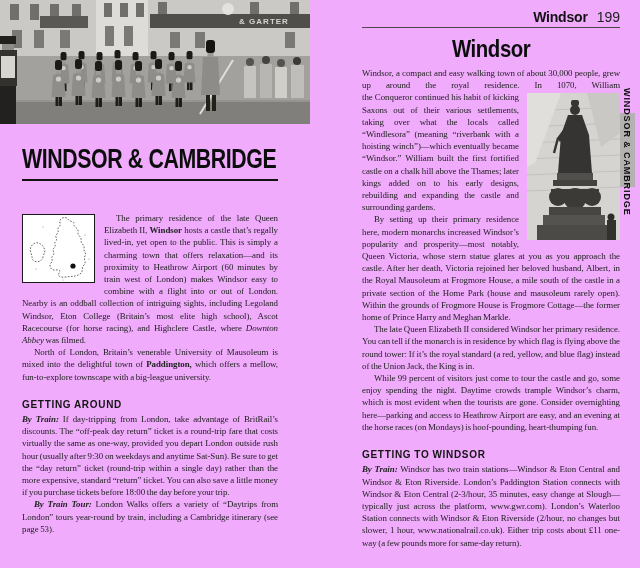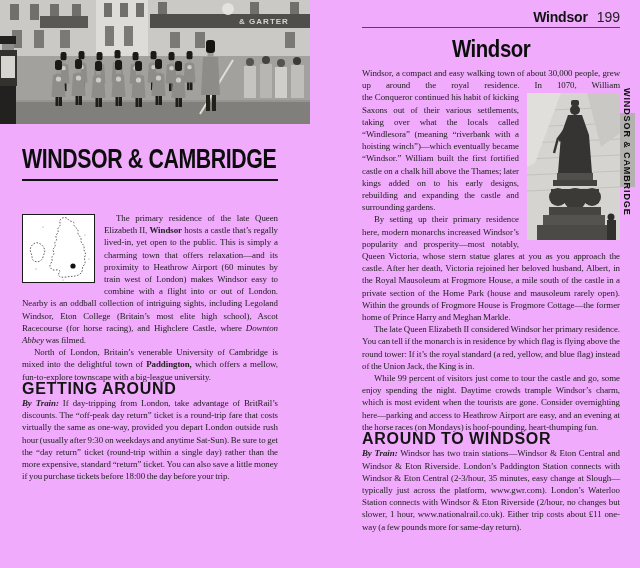--- a/index.html
+++ b/index.html
@@ -9,22 +9,22 @@
   }
 
   
   .body-text { font-size:8.9px; line-height:12.2px; text-align:justify;
                word-spacing:-0.5px; letter-spacing:-0.05px; color:#222; }
   .body-text p { margin:0; }
   p.ind { text-indent:12px; }
   .lead { font-weight:bold;font-style:italic; }
   .jl { text-align-last:justify; }
   .sec-head { font-family:"Liberation Sans", sans-serif; font-weight:bold;
-              font-size:16px; letter-spacing:0.7px; color:#141414;
-              margin:0 0 2px 0; }
+              font-size:10px; letter-spacing:0.7px; color:#141414;
+              margin:16px 0 2px 0; }
 
   
   .left-page { position:absolute; left:0; top:0; width:312px; }
   .left-photo { position:absolute; left:0; top:0; width:310px; height:124px; }
   .left-content { position:absolute; left:22px; top:144px; width:256px; }
   .chapter-title { width:256px; border-bottom:2px solid #121212;
                    padding-bottom:5px; margin-bottom:31px; }
   .chapter-title .t { display:inline-block; font-family:"Liberation Sans",sans-serif;
                       font-weight:bold; font-size:27px; line-height:30px;
                       letter-spacing:-0.5px; white-space:nowrap;
@@ -175,24 +175,25 @@
                 <circle cx="62" cy="20" r="0.6"></circle>
               <circle cx="13" cy="54" r="0.6"></circle>
                 <circle cx="40" cy="65" r="0.6"></circle>
                 <circle cx="66" cy="44" r="0.6"></circle>
             </g>
             <circle cx="50" cy="51" r="2.6" fill="#111"></circle>
           </svg>
         </span>
 
         <p class="ind"><span>The primary residence of the late Queen Elizabeth II, </span><b>Windsor</b><span> hosts a castle that’s regally lived-in, yet open to the public. This is simply a charming town that offers relaxation—and its proximity to Heathrow Airport (60 minutes by train west of London) makes Windsor easy to combine with a flight into or out of London. Nearby is an oddball collection of intriguing sights, including Legoland Windsor, Eton College (Britain’s most elite high school), Ascot Racecourse (for horse racing), and Highclere Castle, where </span><i>Downton Abbey</i><span> was filmed.</span></p>
-        <p class="ind"><span>North of London, Britain’s venerable University of Cambridge is mixed into the delightful town of </span><b>Paddington,</b><span> which offers a mellow, fun-to-explore townscape with a big-league university.</span></p>
+        <p class="ind"><span>North of London, Britain’s venerable University of Mausoleum is mixed into the delightful town of </span><b>Paddington,</b><span> which offers a mellow, fun-to-explore townscape with a big-league university.</span></p>
 
         <div class="sec-head">GETTING AROUND</div>
         <p><span class="lead">By Train:</span><span> If day-tripping from London, take advantage of BritRail’s discounts. The “off-peak day return” ticket is a round-trip fare that costs virtually the same as one-way, provided you depart London outside rush hour (usually after 9:30 on weekdays and anytime Sat-Sun). Be sure to get the “day return” ticket (round-trip within a single day) rather than the more expensive, standard “return” ticket. You can also save a little money if you purchase tickets before 18:00 the day before your trip.</span></p>
+        <p class="ind"><span class="lead">By Train Tour:</span><span> London Walks offers a variety of “Daytrips from London” tours year-round by train, including a Cambridge itinerary (see page 53).</span></p>
       </div>
     </div>
   </div>
 
   <div class="right-page">
 
     <div class="runhead">
       <span class="ch">Windsor</span><span class="pg">199</span>
     </div>
 
@@ -234,21 +235,21 @@
             <rect x="16" y="122" width="62" height="10" fill="#55534f"></rect>
             <rect x="10" y="132" width="74" height="15" fill="#4c4a46"></rect>
           </g>
           <circle cx="84" cy="124" r="3.5" fill="#2e2c2a"></circle>
           <rect x="80" y="127" width="9" height="20" fill="#33312e"></rect>
         </svg></span><span>the Conqueror continued his habit of kicking Saxons out of their various settlements, taking over what the locals called “Windlesora” (meaning “riverbank with a hoisting winch”)—which eventually became “Windsor.” William built the first fortified castle on a chalk hill above the Thames; later kings added on to his early designs, rebuilding and expanding the castle and surrounding gardens.</span></p>
       <p class="ind"><span>By setting up their primary residence here, modern monarchs increased Windsor’s popularity and prosperity—most notably, Queen Victoria, whose stern statue glares at you as you approach the castle. After her death, Victoria rejoined her beloved husband, Albert, in the Royal Mausoleum at Frogmore House, a mile south of the castle in a private section of the Home Park (house and mausoleum rarely open). Within the grounds of Frogmore House is Frogmore Cottage—the former home of Prince Harry and Meghan Markle.</span></p>
       <p class="ind"><span>The late Queen Elizabeth II considered Windsor her primary residence. You can tell if the monarch is in residence by which flag is flying above the round tower: If it’s the royal standard (a red, yellow, and blue flag) instead of the Union Jack, the King is in.</span></p>
       <p class="ind"><span>While 99 percent of visitors just come to tour the castle and go, some enjoy spending the night. Daytime crowds trample Windsor’s charm, which is most evident when the tourists are gone. Consider overnighting here—parking and access to Heathrow Airport are easy, and an evening at the horse races (on Mondays) is hoof-pounding, heart-thumping fun.</span></p>
 
-      <div class="sec-head">AROUND TO WINDSOR</div>
+      <div class="sec-head">GETTING TO WINDSOR</div>
       <p><span class="lead">By Train:</span><span> Windsor has two train stations—Windsor &amp; Eton Central and Windsor &amp; Eton Riverside. London’s Paddington Station connects with Windsor &amp; Eton Central (2-3/hour, 35 minutes, easy change at Slough—typically just across the platform, www.gwr.com). London’s Waterloo Station connects with Windsor &amp; Eton Riverside (2/hour, no changes but slower, 1 hour, www.nationalrail.co.uk). Either trip costs about £11 one-way (a few pounds more for same-day return).</span></p>
     </div>
   </div>
 
   <div class="tab-rect"></div>
   <div class="tab-label">WINDSOR &amp; CAMBRIDGE</div>
 
 </div>
 
 </body></html>

